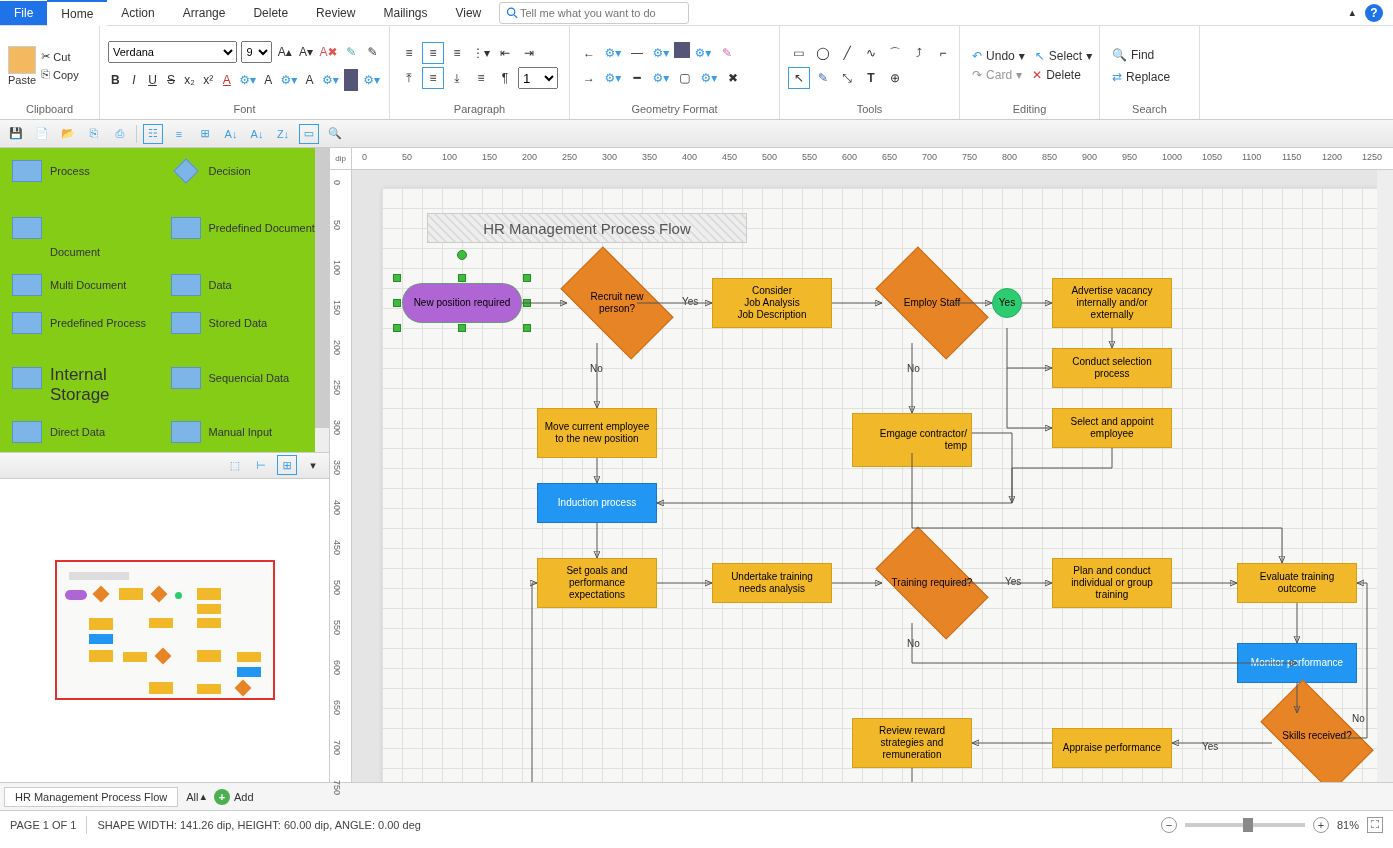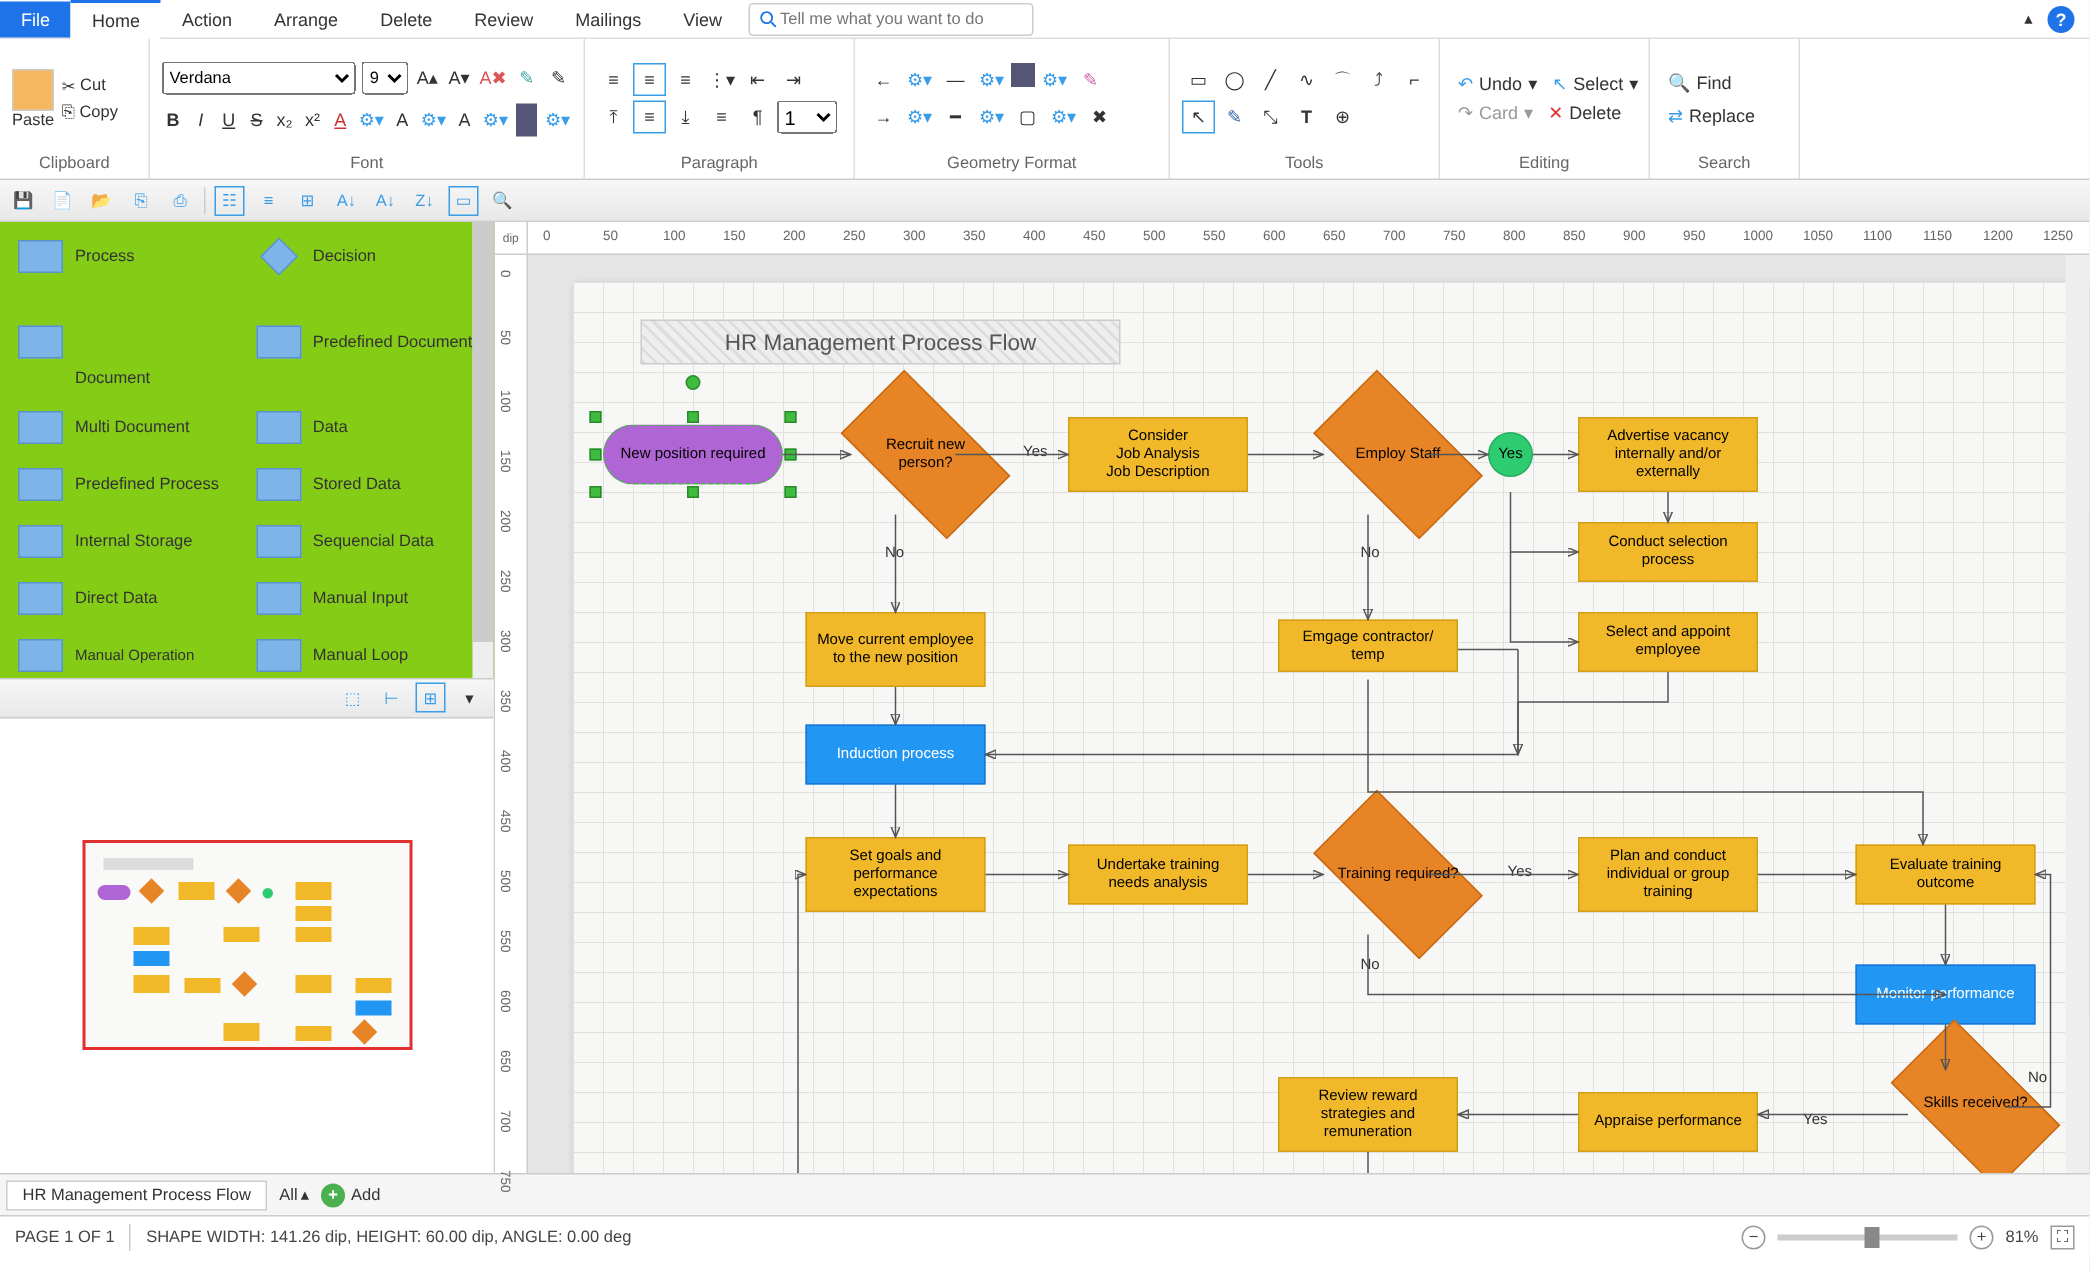--- a/index.html
+++ b/index.html
@@ -346,21 +346,21 @@
         <div class="shape-item">
           <div class="shape-ico"></div>
           <span style="font-size: 11px;">Predefined Process</span>
         </div>
         <div class="shape-item">
           <div class="shape-ico"></div>
           <span style="font-size: 11px;">Stored Data</span>
         </div>
         <div class="shape-item">
           <div class="shape-ico"></div>
-          <span style="font-size: 11px;">Internal Storage</span>
+          <span style="font-size: 17px; margin-top: 15px;">Internal Storage</span>
         </div>
         <div class="shape-item">
           <div class="shape-ico"></div>
           <span style="font-size: 11px; text-align: center;">Sequencial Data</span>
         </div>
         <div class="shape-item">
           <div class="shape-ico"></div>
           <span style="font-size: 11px;">Direct Data</span>
         </div>
         <div class="shape-item">
@@ -486,21 +486,21 @@
               <div class="dtext">Recruit new person?</div>
             </div>
             <div class="shape process-box" style="left: 330px; top: 90px; width: 120px; height: 50px;">Consider<br>Job Analysis<br>Job Description</div>
             <div class="shape decision" style="left: 500px; top: 85px;">
               <div class="dtext">Employ Staff</div>
             </div>
             <div class="shape circle-yes" style="left: 610px; top: 100px;">Yes</div>
             <div class="shape process-box" style="left: 670px; top: 90px; width: 120px; height: 50px;">Advertise vacancy internally and/or externally</div>
             <div class="shape process-box" style="left: 670px; top: 160px; width: 120px; height: 40px;">Conduct selection process</div>
             <div class="shape process-box" style="left: 670px; top: 220px; width: 120px; height: 40px;">Select and appoint employee</div>
-            <div class="shape process-box" style="left: 470px; top: 225px; width: 120px; height: 35px;">Emgage contractor/ temp</div>
+            <div class="shape process-box" style="left: 470px; top: 225px; width: 120px; height: 54px; text-align: right;">Emgage contractor/ temp</div>
             <div class="shape process-box" style="left: 155px; top: 220px; width: 120px; height: 50px;">Move current employee to the new position</div>
             <div class="shape process-blue" style="left: 155px; top: 295px; width: 120px; height: 40px;">Induction process</div>
             <div class="shape process-box" style="left: 155px; top: 370px; width: 120px; height: 50px;">Set goals and performance expectations</div>
             <div class="shape process-box" style="left: 330px; top: 375px; width: 120px; height: 40px;">Undertake training needs analysis</div>
             <div class="shape decision" style="left: 500px; top: 365px;">
               <div class="dtext">Training required?</div>
             </div>
             <div class="shape process-box" style="left: 670px; top: 370px; width: 120px; height: 50px;">Plan and conduct individual or group training</div>
             <div class="shape process-box" style="left: 855px; top: 375px; width: 120px; height: 40px;">Evaluate training outcome</div>
             <div class="shape process-blue" style="left: 855px; top: 455px; width: 120px; height: 40px;">Monitor performance</div>

